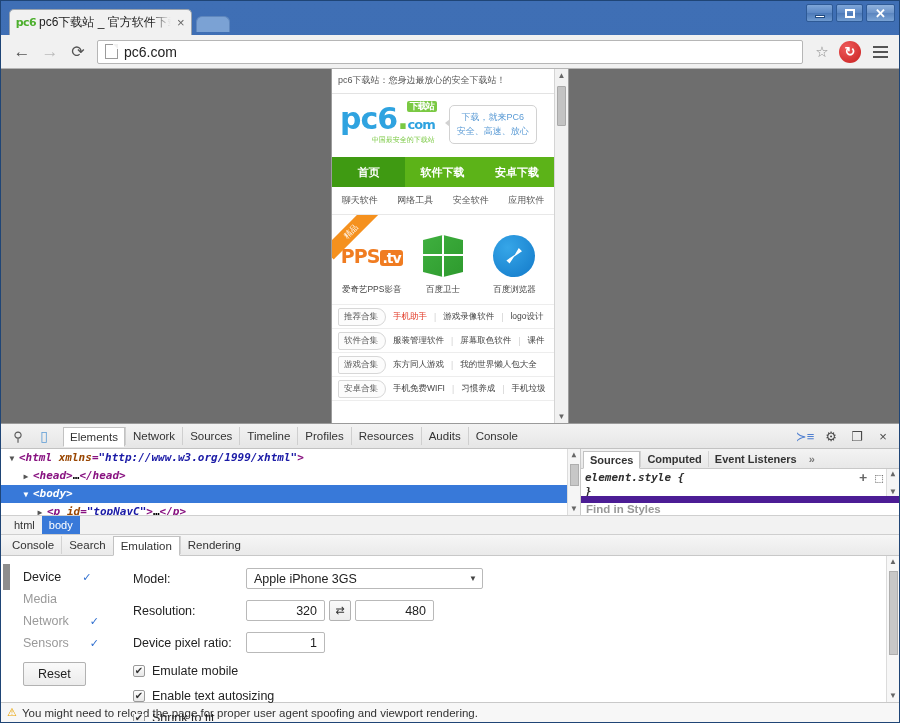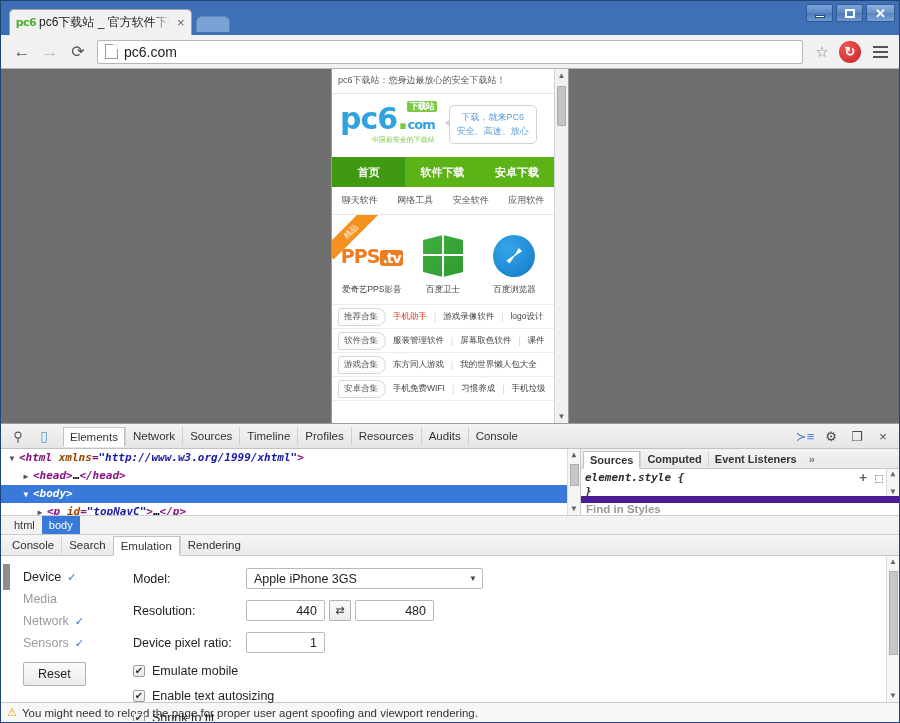--- a/index.html
+++ b/index.html
@@ -472,21 +472,21 @@
     border-right: none;
     position: relative;
   }
   .emu-side .grip {
     position: absolute; left: 2px; top: 8px;
     width: 7px; height: 26px; background: #8e8e8e;
   }
   .emu-side .si {
     font-size: 12.5px; color: #9a9a9a;
     padding: 4px 0 4px 22px;
-    display: flex; align-items: center; gap: 6px;
+    display: flex; align-items: center; gap: 21px;
   }
   .emu-side .si.active { color: #222; }
   .emu-side .si .chk { color: #2f6fd0; font-size: 11px; }
   .emu-side .resetwrap { padding: 10px 0 0 22px; }
   .emu-side .reset {
     font-size: 12.5px; color: #222;
     background: linear-gradient(to bottom,#fafafa,#ececec);
     border: 1px solid #b2b2b2; border-radius: 2px;
     padding: 4px 14px;
   }
@@ -802,21 +802,21 @@
         <div class="emu-main">
           <div class="frow">
             <div class="flabel">Model:</div>
             <div class="select">
               <span>Apple iPhone 3GS</span>
               <span class="caret">▼</span>
             </div>
           </div>
           <div class="frow">
             <div class="flabel">Resolution:</div>
-            <div class="numinput res">440</div>
+            <div class="numinput res">320</div>
             <div class="swapbtn">⇄</div>
             <div class="numinput res">480</div>
           </div>
           <div class="frow">
             <div class="flabel">Device pixel ratio:</div>
             <div class="numinput dpr">1</div>
           </div>
           <div class="cbrow" style="margin-left:0">
             <span class="cb">✔</span>
             <span class="cbtext">Emulate mobile</span>

